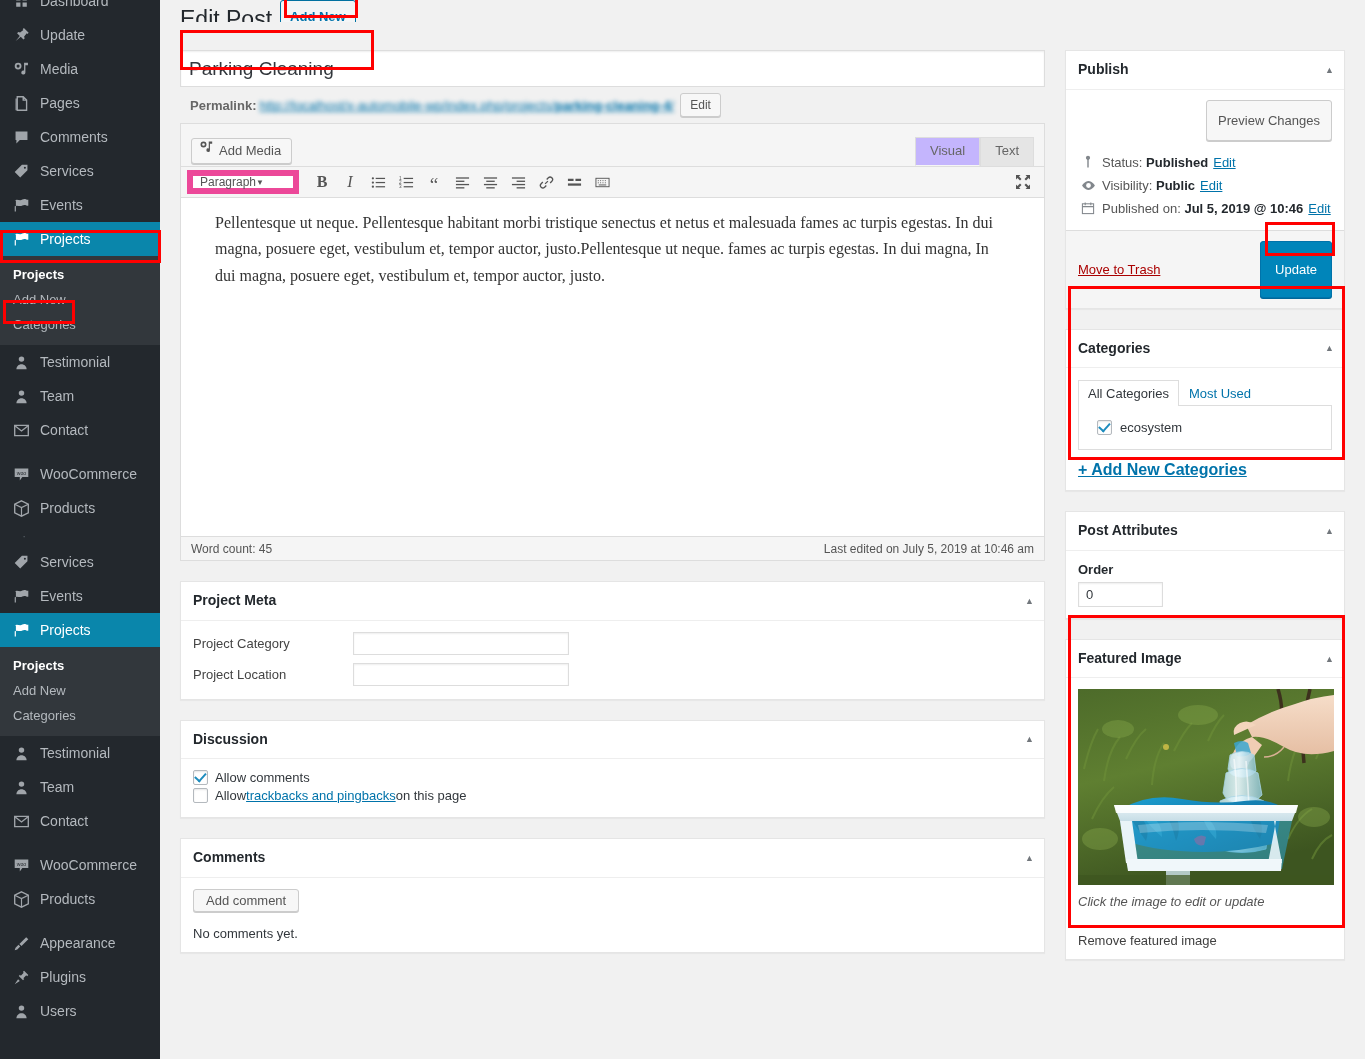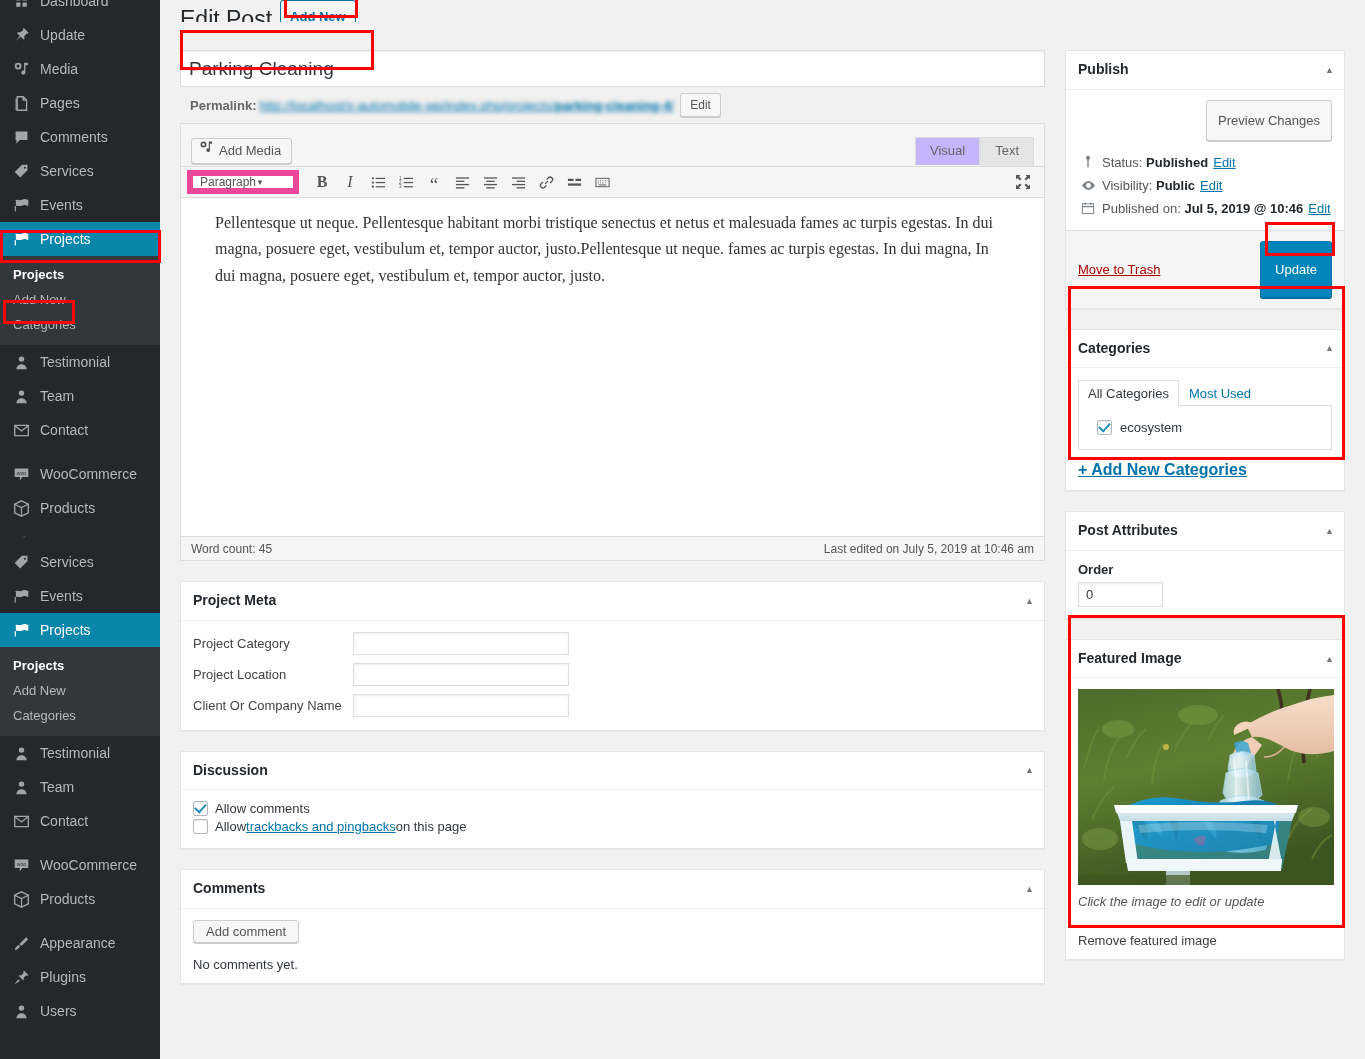--- a/index.html
+++ b/index.html
@@ -755,24 +755,20 @@
         </h2>
         <div class="inside">
           <div class="pm-row">
             <span class="pm-label">Project Category</span>
             <input class="pm-input" type="text" value="" style="">
           </div>
           <div class="pm-row">
             <span class="pm-label">Project Location</span>
             <input class="pm-input" type="text" value="" style="">
           </div>
-          <div class="pm-row">
-            <span class="pm-label">Client Or Company Name</span>
-            <input class="pm-input" type="text" value="" style="">
-          </div>
         </div>
       </div>
 
       <div class="postbox">
         <h2 class="hndle">
           <span>Discussion</span>
           <span class="toggle-indicator">▲</span>
         </h2>
         <div class="inside">
           <div class="cb-row">

